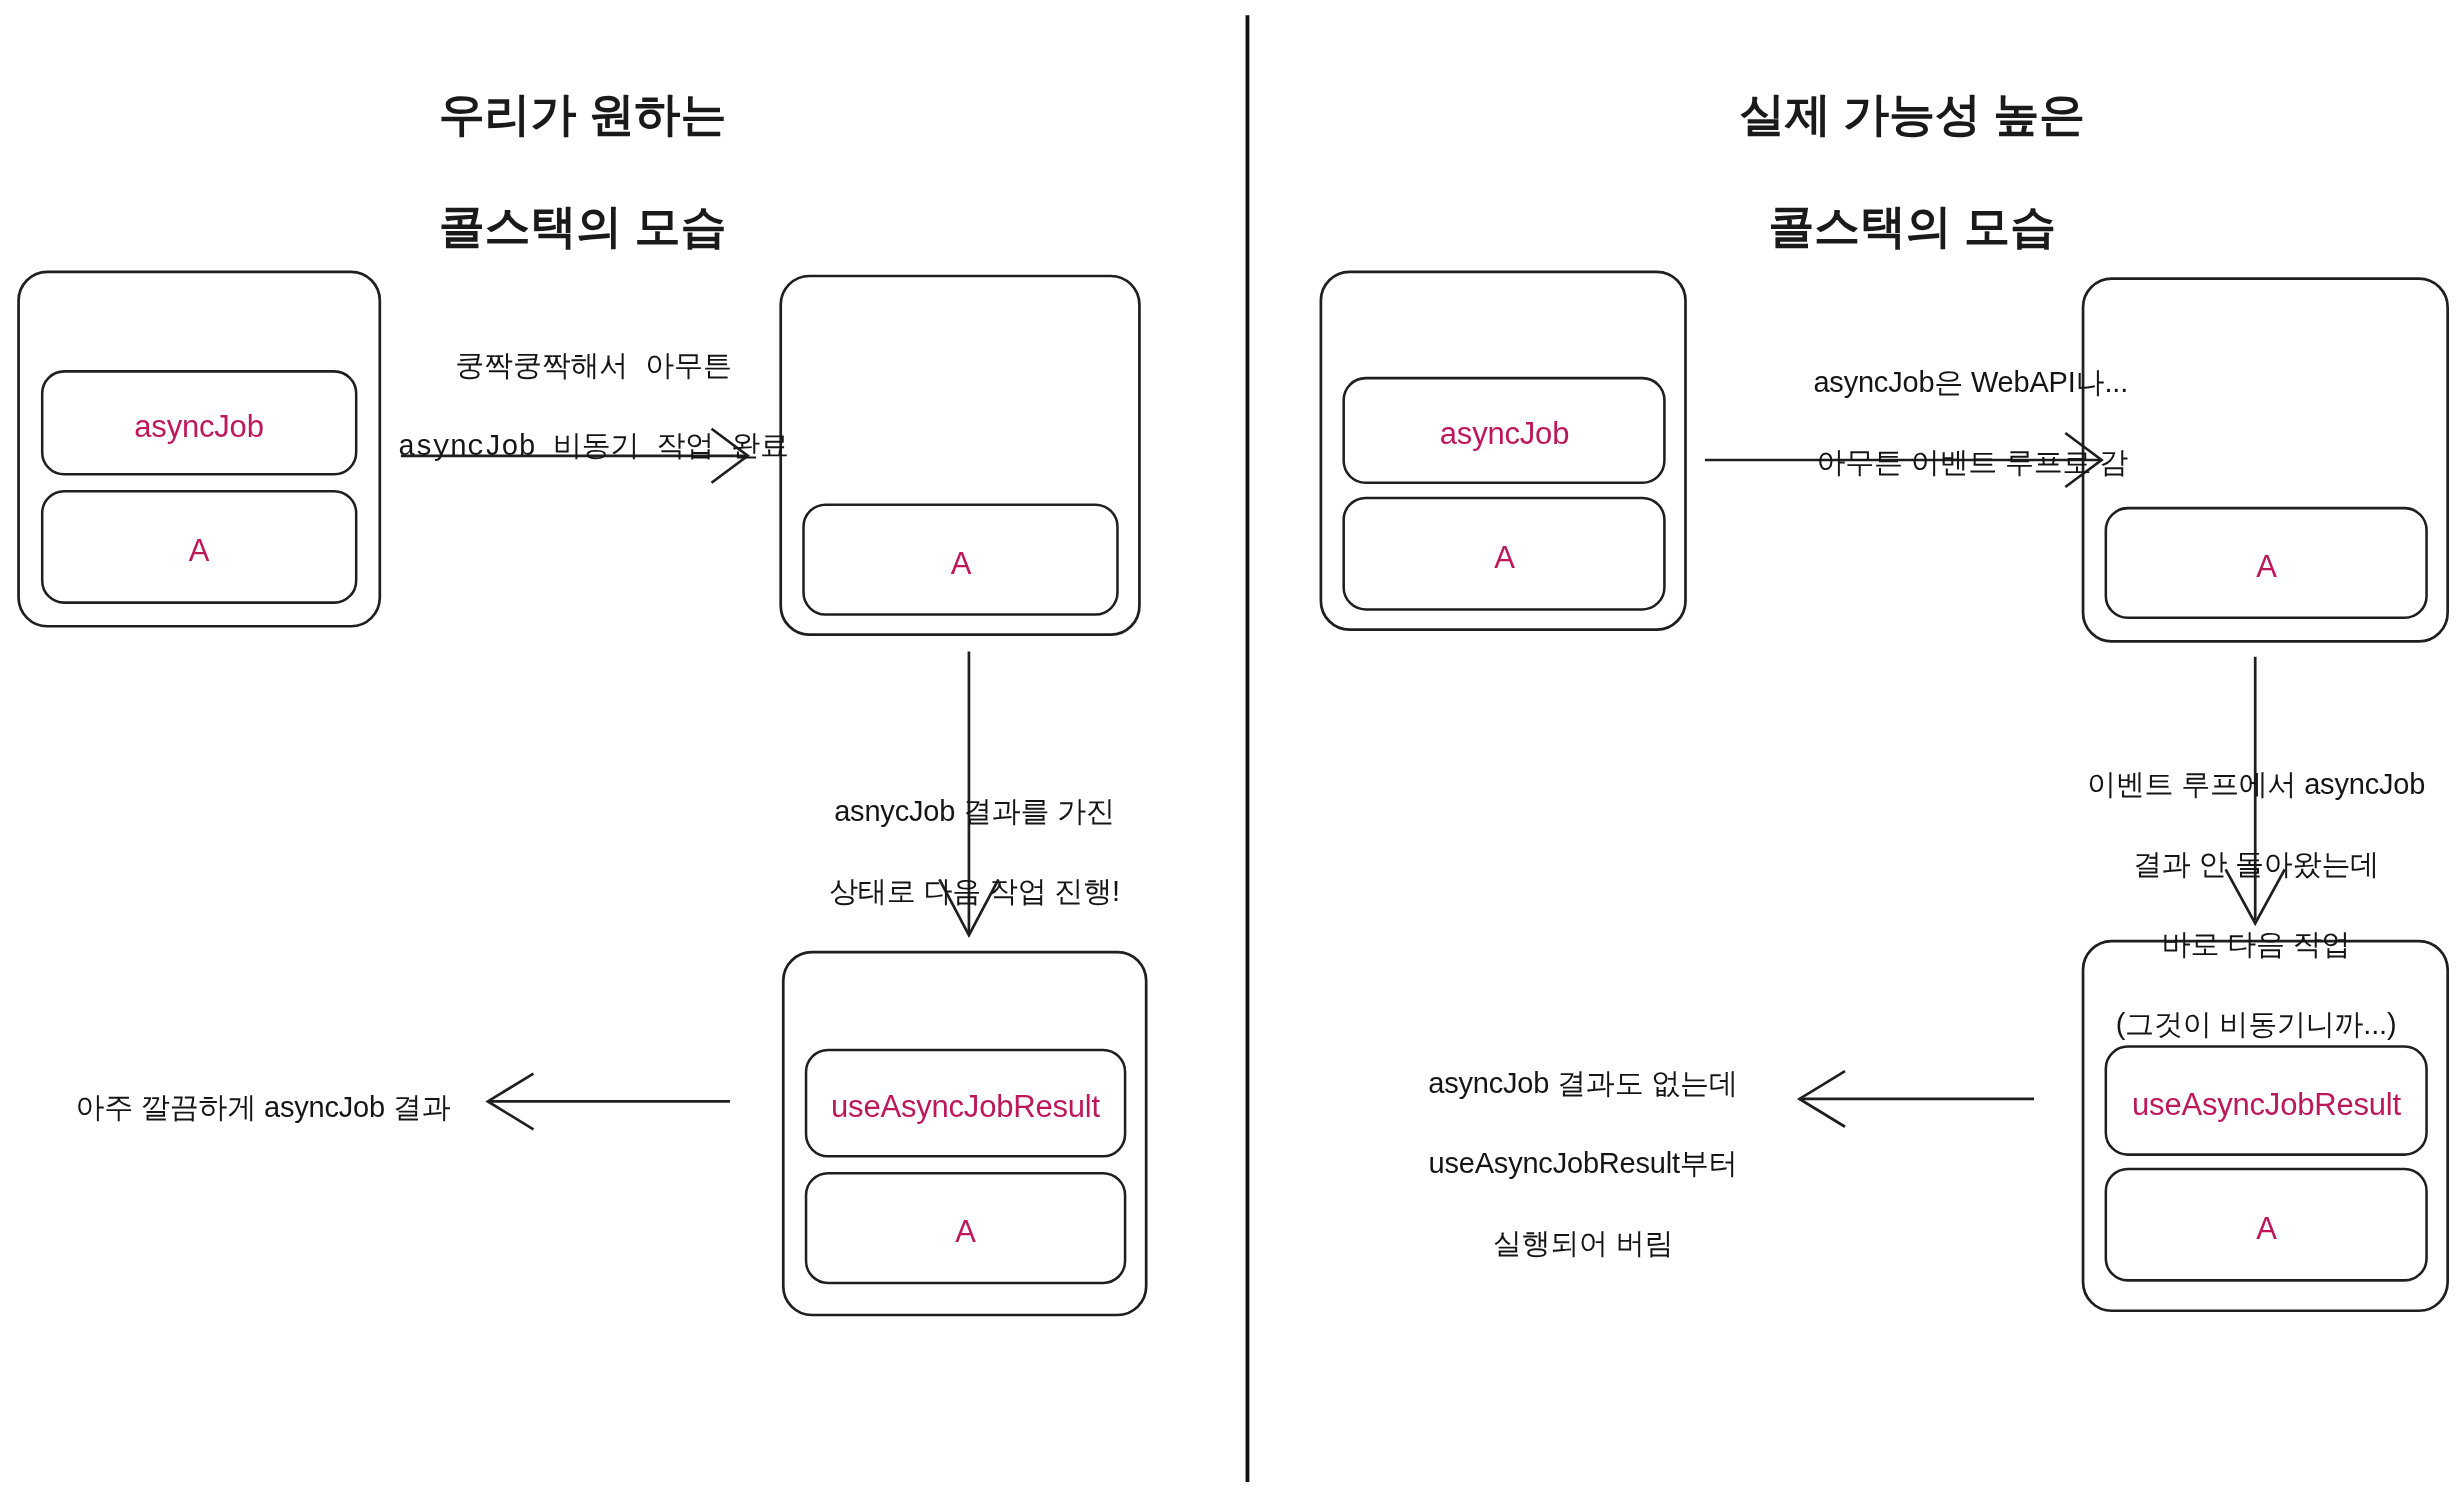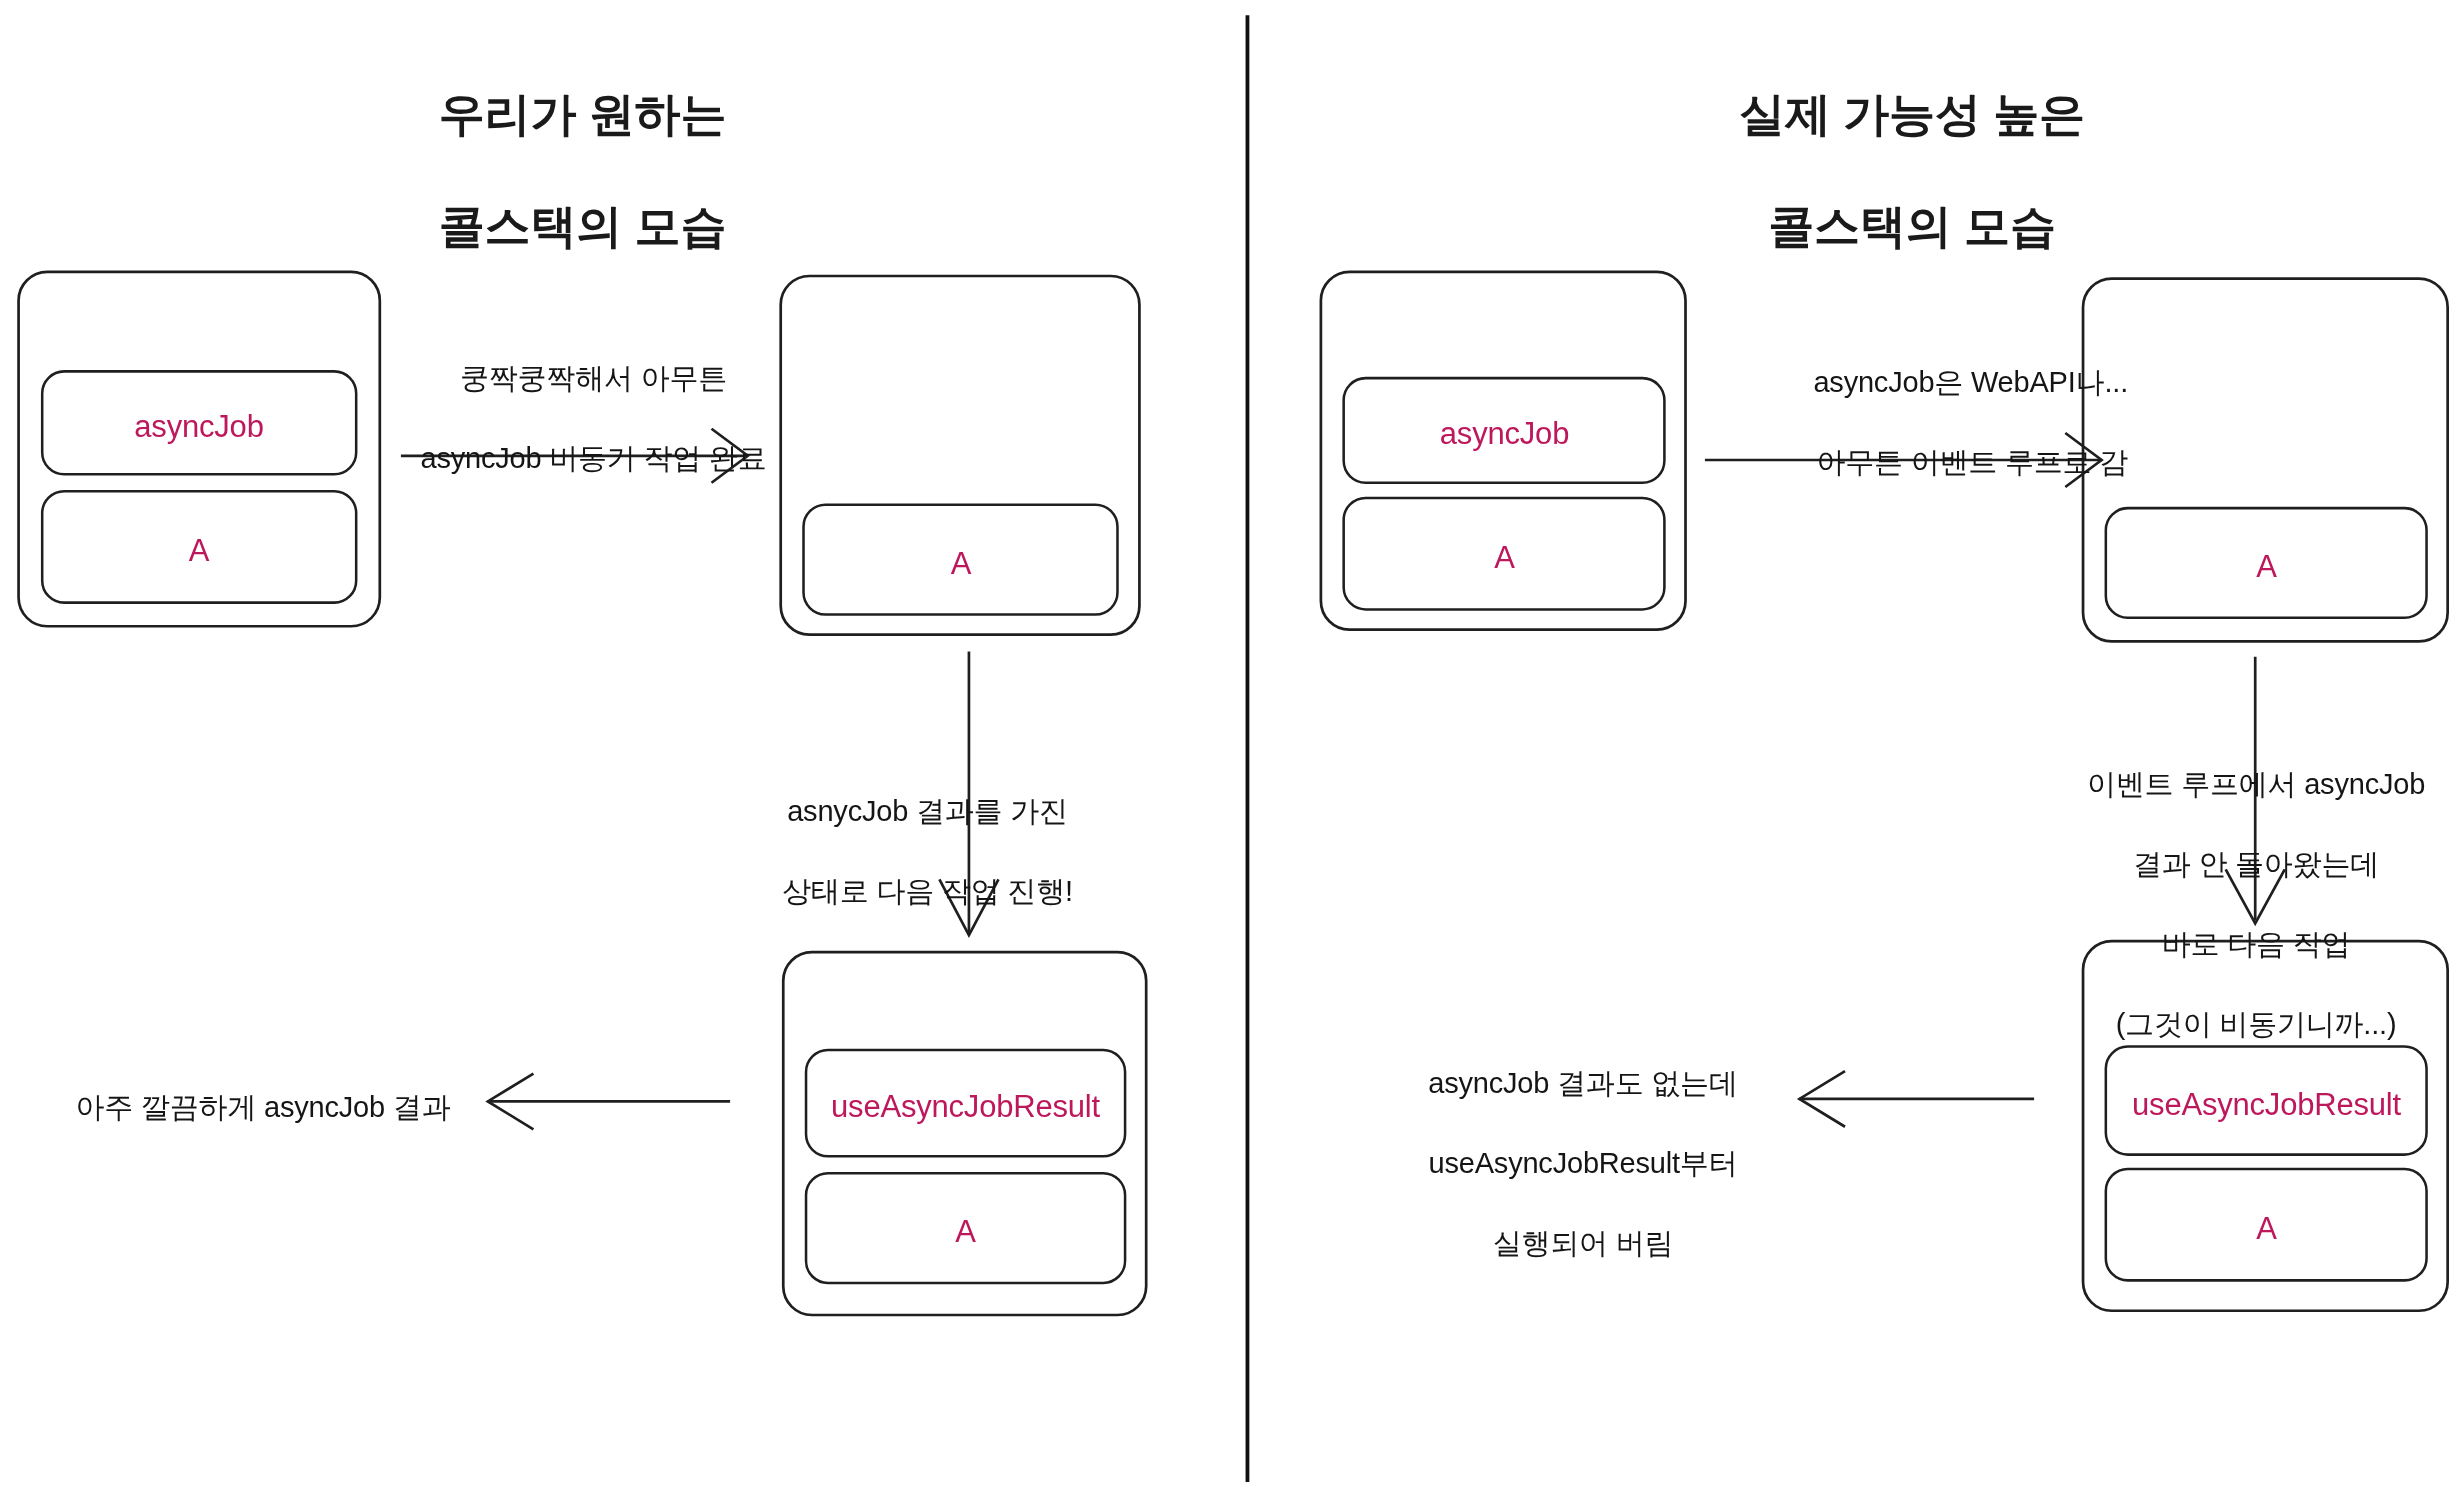--- a/index.html
+++ b/index.html
@@ -129,26 +129,26 @@
   </div>
 
   <div class="txt frame-label" style="left:42px; top:407px; width:314px;">asyncJob</div>
   <div class="txt frame-label" style="left:42px; top:531px; width:314px;">A</div>
 
   <div class="txt frame-label" style="left:804px; top:544px; width:314px;">A</div>
 
   <div class="txt frame-label" style="left:806px; top:1087px; width:319px;">useAsyncJobResult</div>
   <div class="txt frame-label" style="left:806px; top:1212px; width:319px;">A</div>
 
-  <div class="txt anno" style="left:378px; top:318px; width:431px;">
+  <div class="txt anno" style="left:378px; top:308px; width:431px;font-family:Liberation Mono, monospace;">
     <div>쿵짝쿵짝해서 아무튼</div>
     <div>asyncJob 비동기 작업 완료</div>
   </div>
 
-  <div class="txt anno" style="left:712px; top:751px; width:431px;">
+  <div class="txt anno" style="left:759px; top:751px; width:431px;">
     <div>asnycJob 결과를 가진</div>
     <div>상태로 다음 작업 진행!</div>
   </div>
 
   <div class="txt anno" style="left:35px; top:1047px; width:456px;">
     <div>아주 깔끔하게 asyncJob 결과</div>
   </div>
 
   <div class="txt frame-label" style="left:1344px; top:414px; width:321px;">asyncJob</div>
   <div class="txt frame-label" style="left:1344px; top:538px; width:321px;">A</div>

